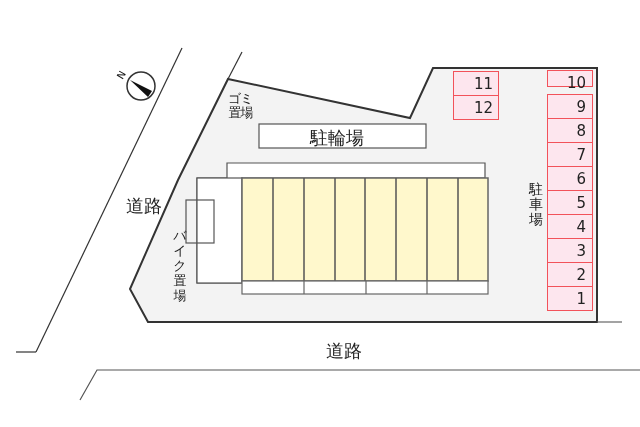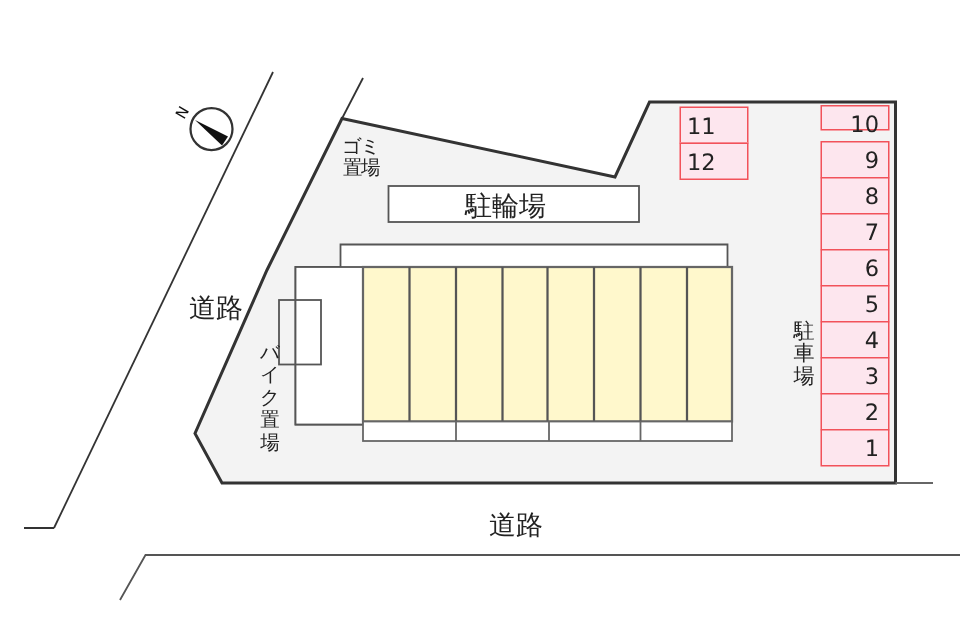--- a/index.html
+++ b/index.html
@@ -6,21 +6,21 @@
     body { width: 640px; height: 427px; position: relative; overflow: hidden;
            font-family: "DejaVu Sans", sans-serif; }
     svg { position: absolute; left: 0; top: 0; }
     .label { position: absolute; color: #222; font-size: 18px; line-height: 1; }
     .vlabel { position: absolute; color: #222; font-size: 14px; line-height: 15px;
               width: 16px; text-align: center; white-space: pre-wrap; word-break: break-all; }
     .slot { position: absolute; box-sizing: border-box; background: #fde6ee;
             border: 1.5px solid #f2525a; color: #222; font-size: 15px; }
     .slot span { position: absolute; top: 3px; }
     .slot.right span { right: 6px; }
-    .slot.left span { left: 4px; }
+    .slot.left span { left: 20px; }
   </style>
 </head>
 <body>
 
 <svg width="640" height="427" viewBox="0 0 640 427">
 
   <polygon points="228,79 410,118 433,68 597,68 597,322 148,322 130,289 178,180 228,79" fill="#f3f3f3" stroke="#333" stroke-width="2"></polygon>
 
   <line x1="182" y1="48" x2="36" y2="352" stroke="#333" stroke-width="1.2"></line>
   <line x1="242" y1="52" x2="228" y2="79" stroke="#333" stroke-width="1.2"></line>
@@ -58,21 +58,21 @@
     <line x1="427" y1="281" x2="427" y2="294" stroke="#666" stroke-width="1.2"></line>
   </g>
 </svg>
 
 <div class="label" style="left:126px; top:197px;">道路</div>
 <div class="label" style="left:326px; top:342px;">道路</div>
 <div class="label" style="left:228px; top:92px; font-size:13px; line-height:14px; white-space:pre; letter-spacing:-1px;text-align:right;">ゴミ
 置場</div>
 <div class="label" style="left:310px; top:129px;">駐輪場</div>
 <div class="vlabel" style="left:172px; top:228px; font-size:13px;">バイク置場</div>
-<div class="vlabel" style="left:528px; top:182px;margin-top:32px;">駐車場</div>
+<div class="vlabel" style="left:528px; top:182px;">駐車場</div>
 
 <div>
   <div class="slot right" style="left:547px; top:70px; width:46px; height:17px;text-align:center;">
       <span>10</span>
     </div>
   <div class="slot right" style="left:547px; top:94px; width:46px; height:25px;">
       <span>9</span>
     </div>
   <div class="slot right" style="left:547px; top:118px; width:46px; height:25px;">
       <span>8</span>

